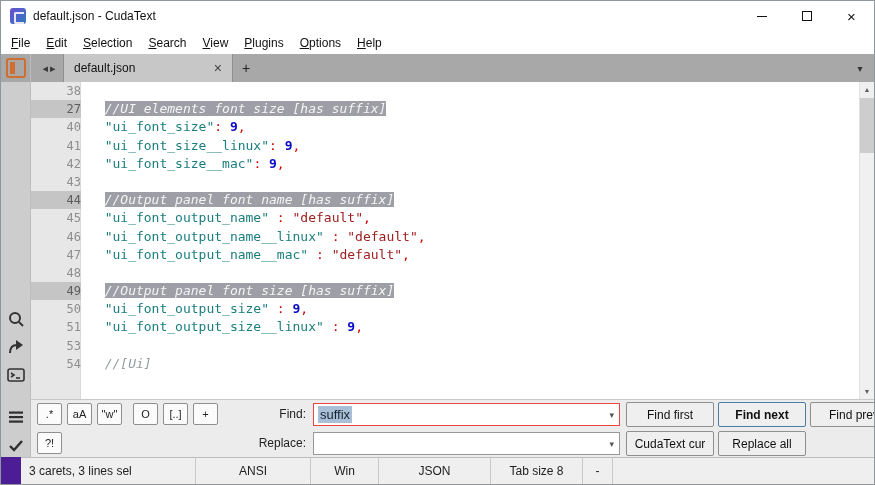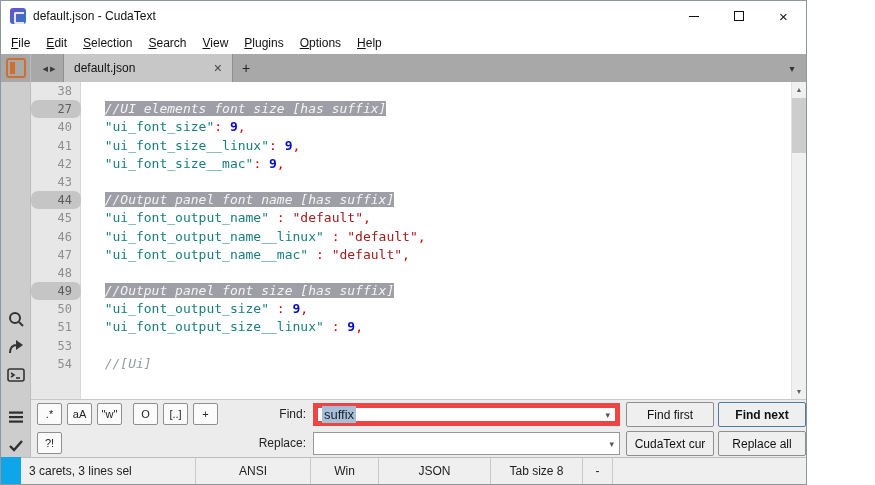--- a/index.html
+++ b/index.html
@@ -1,18 +1,18 @@
 <!DOCTYPE html>
 <html><head>
 <meta charset="utf-8">
 <style>
   * { box-sizing: border-box; margin: 0; padding: 0; }
   html,body { width: 875px; height: 485px; overflow: hidden; background:#fff;
               font-family: "Liberation Sans", sans-serif; }
-  .window { width: 807px; height: 485px; border: 1px solid #8f969c; background:#0ea5e9;
+  .window { width: 875px; height: 485px; border: 1px solid #8f969c; background:#4c1d95;
             display:flex; flex-direction:column; }
 
   
   .titlebar { height:30px; flex:none; display:flex; align-items:center; padding-left:9px;
               background:#fff; font-size:12px; color:#111; }
   .app-icon { width:16px; height:16px; border-radius:3px; margin-right:7px; flex:none;
               background:linear-gradient(135deg,#6a4fd0,#2e7bc0); position:relative; }
   .app-icon::after { content:""; position:absolute; left:4px; top:4px; width:8px; height:8px;
               border:2px solid #e9e4f8; border-right:none; border-radius:2px 0 0 2px; }
   .winbtns { margin-left:auto; display:flex; height:100%; }
@@ -54,22 +54,22 @@
   .tab-dd { margin-left:auto; width:22px; margin-right:3px; display:flex; align-items:center;
             justify-content:center; color:#333; font-size:10px; }
 
   
   .editor-area { height:317px; flex:none; display:flex; background:#fff; }
   .editor { flex:1; position:relative; overflow:hidden; }
   .gutter-bg { position:absolute; left:0; top:0; bottom:0; width:50px; background:#e7e7e7;
                border-right:1px solid #d8d8d8; }
   #lines { position:relative; }
   .eline { display:flex; height:18.2px; }
-  .gnum { width:50px; flex:none; text-align:right; padding-right:9px;
-          font:12px/18.2px "DejaVu Sans Mono", monospace; color:#8e8e8e;border-radius:7px; }
+  .gnum { width:50px; flex:none; text-align:right; 
+          font:12px/18.2px "DejaVu Sans Mono", monospace; color:#8e8e8e; }
   .gnum.caret { background:#c5c5c5; color:#5d5d5d; }
   .code { white-space:pre; font:13px/18.2px "DejaVu Sans Mono", monospace;
           padding-left:8px; color:#222; }
   .tok-plain { color:#222; }
   .tok-key   { color:#1a7e7e; }
   .tok-punct { color:#d00000; }
   .tok-num   { color:#0a0ac8; font-weight:bold; }
   .tok-str   { color:#a02020; }
   .tok-comment { color:#939c9c; font-style:italic; }
   .tok-comment_sel { color:#f5f5f5; font-style:italic; background:#9e9ea6; }
@@ -87,21 +87,21 @@
   .frow { position:relative; height:29px; }
   .opts { position:absolute; left:6px; top:3px; display:flex; gap:5px; }
   .opt-btn { width:25px; height:22px; border:1px solid #8f8f8f; border-radius:2px;
              background:#fbfbfb; font-size:11px; color:#222; display:flex;
              align-items:center; justify-content:center; }
   .opts .opt-btn:nth-child(4) { margin-left:6px; }
   .flabel { position:absolute; left:150px; width:125px; top:7px; text-align:right;
             font-size:12px; color:#222; }
   .finput { position:absolute; left:282px; top:3px; width:307px; height:23px; background:#fff;
             border:1px solid #989898; display:flex; align-items:center; padding-left:4px; }
-  .finput.focused { border:5px solid #ef4444; }
+  .finput.focused { border:1px solid #ef4444; }
   .sel-text { background:#a9bfd7; color:#15222e; font-size:13px; padding:1px 2px; }
   .dd { margin-left:auto; margin-right:5px; color:#555; font-size:9px; }
   .fbtns { position:absolute; left:595px; top:2px; display:flex; gap:4px; }
   .act-btn { width:88px; height:25px; border:1px solid #8f8f8f; border-radius:2px;
              background:#efefef; font-size:12px; color:#111; display:flex; flex:none;
              align-items:center; justify-content:center; }
   .act-btn.default { font-weight:bold; border-color:#4d7ba6; }
 
   
   .statusbar { height:27px; flex:none; background:#efefef; border-top:1px solid #bdbdbd;

